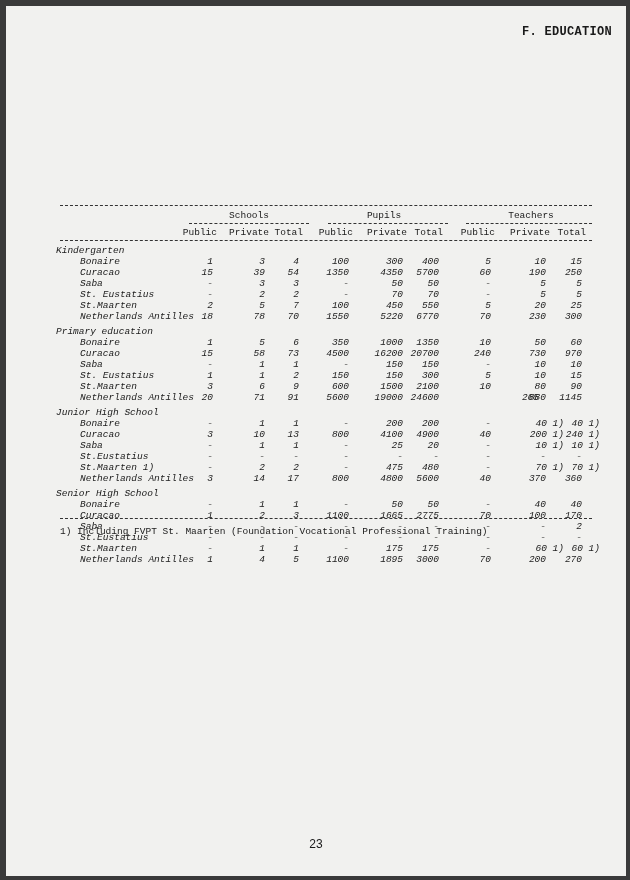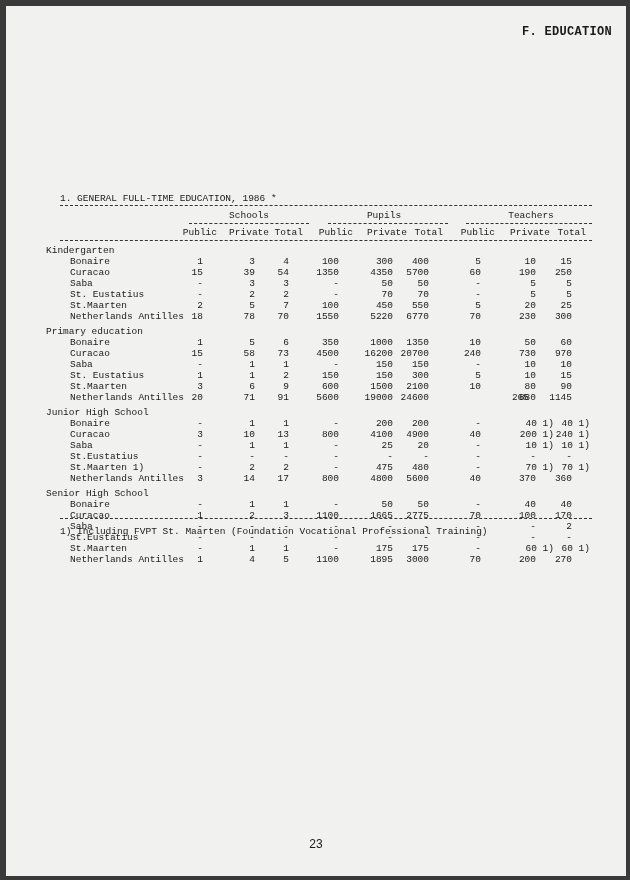--- a/index.html
+++ b/index.html
@@ -28,41 +28,40 @@
   .grp-head {
     position: absolute; font-size: 9.5px; text-align: center;
   }
   .grp-rule {
     position: absolute; border-top: 1px dashed #333;
   }
   .col-head {
     position: absolute; font-size: 9.5px; text-align: right;
   }
   .row {
-    position: absolute; left: 40px; width: 532px; height: 11px;
-    font-size: 9.5px; line-height: 11px;
+    position: absolute; left: 50px; width: 532px; height: 11px;
+    font-size: 9.5px; line-height: 11px; font-style: italic;
   }
   .row .label { position: absolute; left: 0; white-space: pre; }
   .row .label.indent { left: 24px; }
   .row .cell { position: absolute; text-align: right; white-space: pre; }
   .notes {
     position: absolute; left: 54px; top: 521px; font-size: 9.5px; line-height: 10.5px;
   }
   .page-num {
     position: absolute; left: 0; width: 620px; top: 831px; text-align: center;
     font-size: 12px; font-family: "Liberation Sans", sans-serif;
   }
 </style>
 </head>
 <body>
 
 <div class="page">
   <div class="section-header">F. EDUCATION</div>
 
-  <div class="table-title">1. GENERAL FULL-TIME EDUCATION, 1986 *</div>
   <div class="rule" style="top:199px"></div>
 
   <div class="grp-head" style="left:183px;width:120px;top:204px">Schools</div>
   <div class="grp-head" style="left:314px;width:128px;top:204px">Pupils</div>
   <div class="grp-head" style="left:460px;width:130px;top:204px">Teachers</div>
   <div class="grp-rule" style="left:183px;width:120px;top:217px"></div>
   <div class="grp-rule" style="left:322px;width:120px;top:217px"></div>
   <div class="grp-rule" style="left:460px;width:126px;top:217px"></div>
 
   <div id="colheads">

